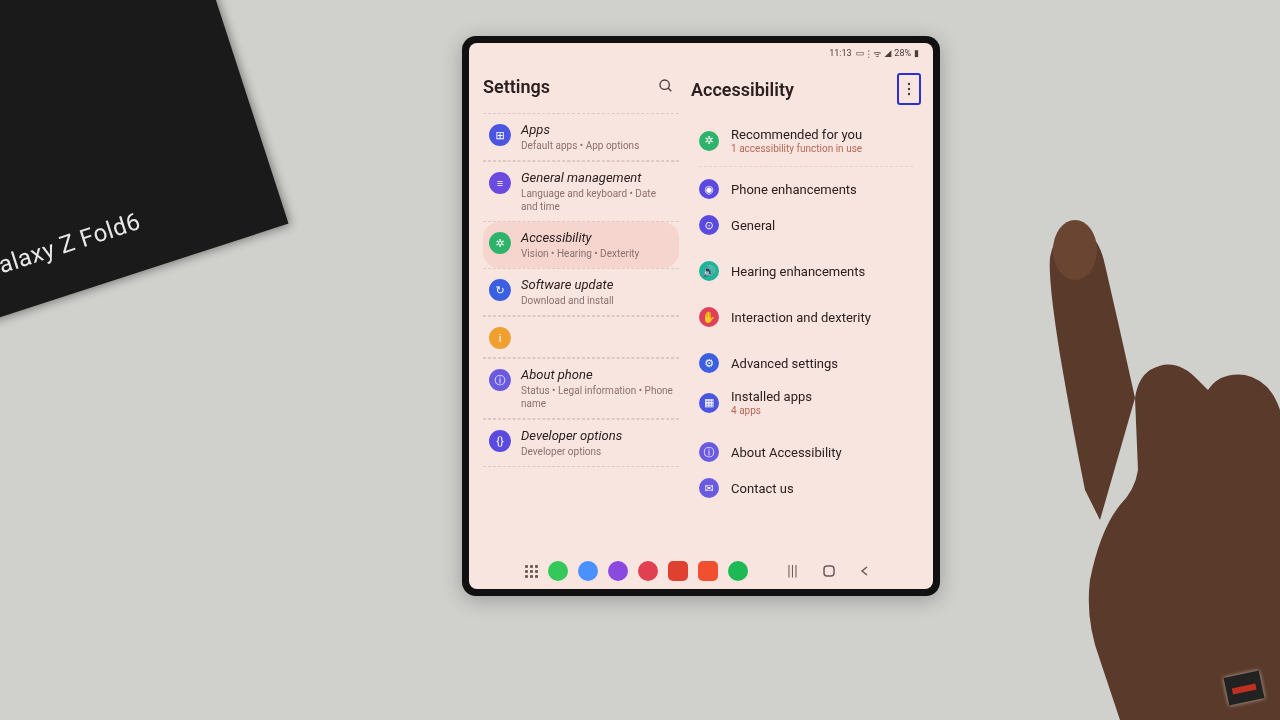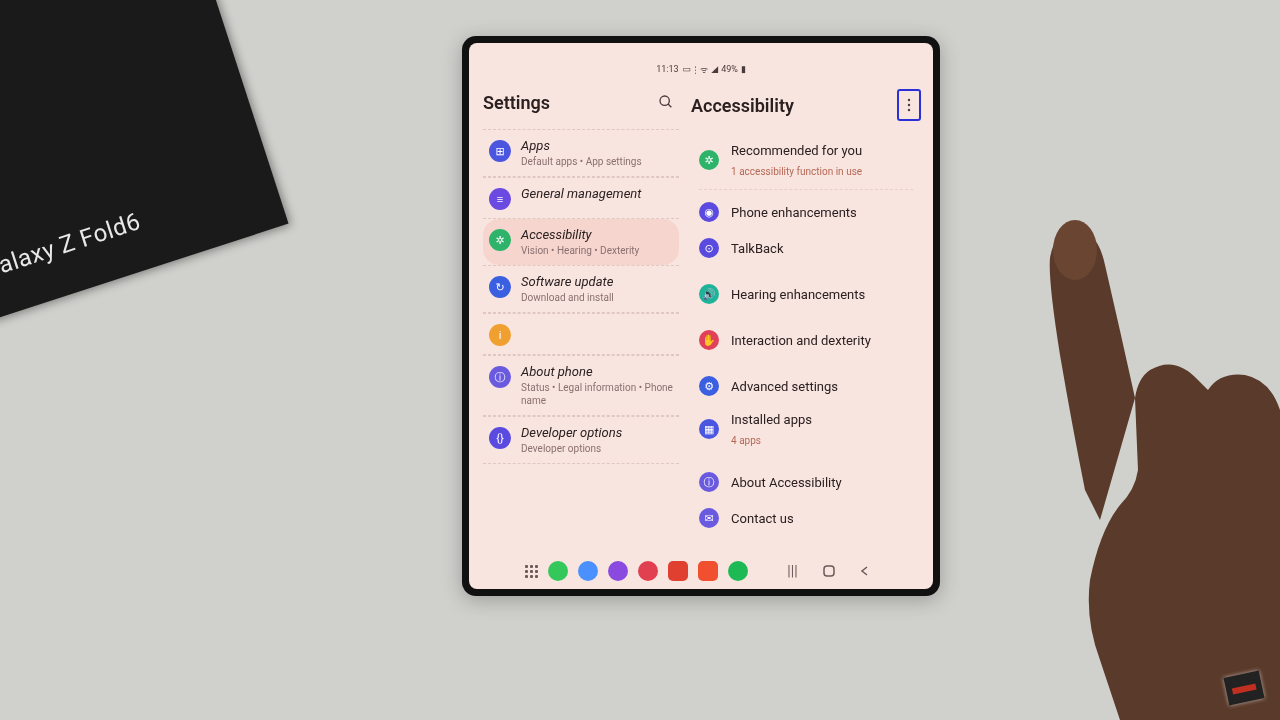--- a/index.html
+++ b/index.html
@@ -46,25 +46,24 @@
     border-radius: 8px;
     display: flex;
     flex-direction: column;
     overflow: hidden;
     position: relative;
   }
   .status-bar {
     height: 20px;
     display: flex;
     align-items: center;
-    justify-content: center;
+    justify-content: flex-end;
     padding: 0 14px;
     font-size: 9px;
     color: #4a3c3c;
-    margin-top: 16px;
   }
   .status-left { display: flex; align-items: center; gap: 4px; }
   .status-right { display: flex; align-items: center; gap: 3px; }
   .content { flex: 1; display: flex; overflow: hidden; }
   .left-pane {
     width: 47%;
     padding: 10px 8px 0 14px;
     overflow: hidden;
   }
   .right-pane {
@@ -145,21 +144,21 @@
     justify-content: center;
     flex-shrink: 0;
   }
   .right-item .text .title {
     font-size: 13px;
     color: #2a2020;
   }
   .right-item .text .subtitle {
     font-size: 10px;
     color: #b56854;
-    margin-top: 8px;
+    margin-top: 1px;
   }
   .right-divider {
     border-top: 1px dashed #e8cfc8;
     margin: 4px 8px;
   }
   .soft-divider { height: 10px; }
   .nav-bar {
     height: 36px;
     display: flex;
     align-items: center;
@@ -226,21 +225,21 @@
   <div class="screen">
 
     <div class="status-bar">
       <div class="status-left">
         <span>11:13</span>
         <span>▭</span>
       </div>
       <div class="status-right">
         <span>⋮ᯤ</span>
         <span>◢</span>
-        <span>49%</span>
+        <span>28%</span>
         <span>▮</span>
       </div>
     </div>
 
     <div class="content">
       <div class="left-pane">
         <div class="pane-header">
           <div class="pane-title">Settings</div>
           <div class="search-btn">
             <svg width="16" height="16" viewBox="0 0 24 24" fill="none" stroke="#4a3c3c" stroke-width="2">
@@ -249,30 +248,31 @@
               </svg>
           </div>
         </div>
 
         <div class="settings-item">
           <div class="icon" style="background:#4a56e0">
               <span class="ic">⊞</span>
             </div>
           <div class="text">
             <div class="title">Apps</div>
-            <div class="subtitle">Default apps • App settings</div>
+            <div class="subtitle">Default apps • App options</div>
           </div>
         </div>
 
         <div class="settings-item">
           <div class="icon" style="background:#6a4ae0">
               <span class="ic">≡</span>
             </div>
           <div class="text">
             <div class="title">General management</div>
+            <div class="subtitle">Language and keyboard • Date and time</div>
           </div>
         </div>
 
         <div class="settings-item selected">
           <div class="icon" style="background:#2db36a">
               <span class="ic">✲</span>
             </div>
           <div class="text">
             <div class="title">Accessibility</div>
             <div class="subtitle">Vision • Hearing • Dexterity</div>
@@ -346,21 +346,21 @@
           <div class="text">
               <div class="title">Phone enhancements</div>
             </div>
         </div>
 
         <div class="right-item">
           <div class="icon" style="background:#5a4ae0">
               <span class="ic">⊙</span>
             </div>
           <div class="text">
-              <div class="title">TalkBack</div>
+              <div class="title">General</div>
             </div>
         </div>
         <div class="soft-divider"></div>
 
         <div class="right-item">
           <div class="icon" style="background:#1fb39a">
               <span class="ic">🔊</span>
             </div>
           <div class="text">
               <div class="title">Hearing enhancements</div>

